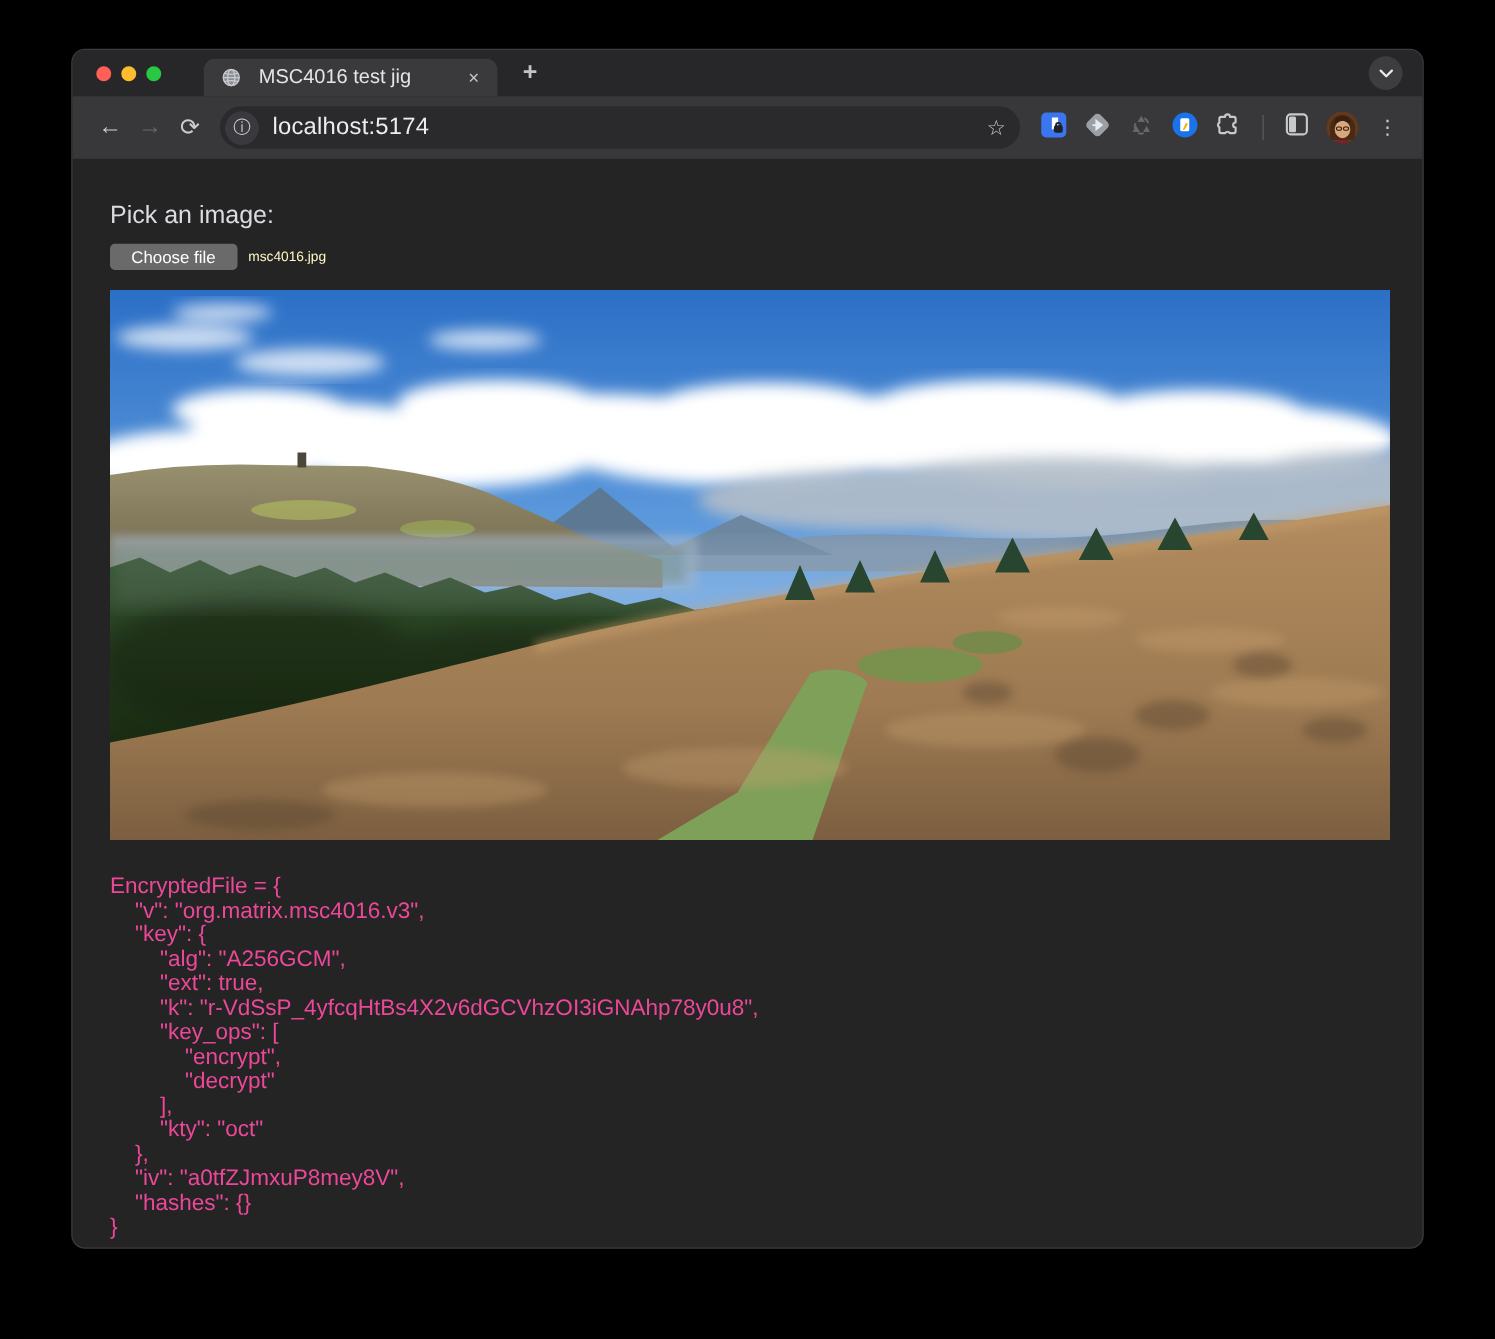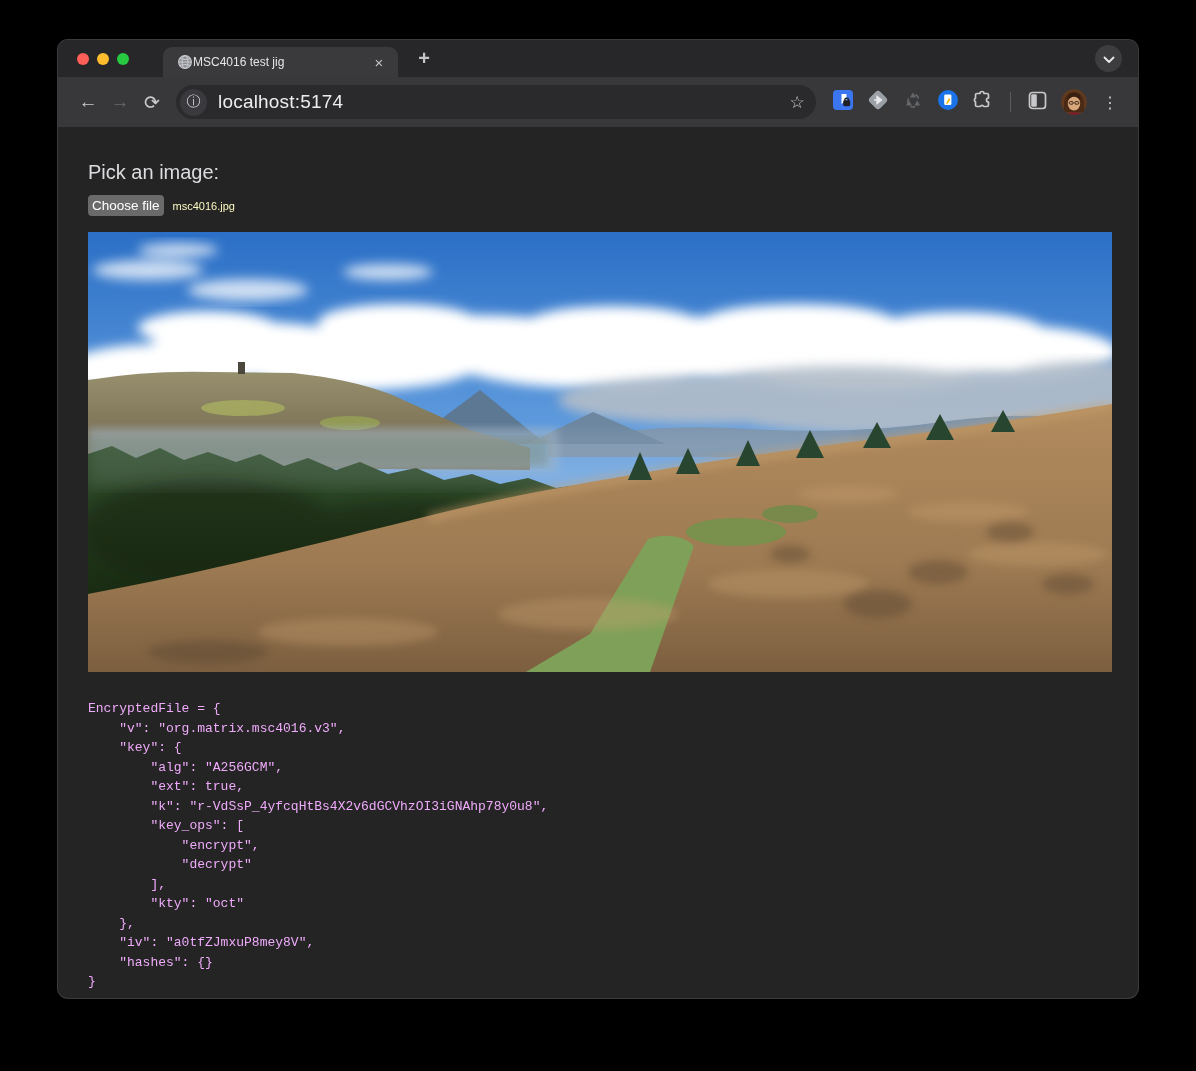--- a/index.html
+++ b/index.html
@@ -10,21 +10,21 @@
     box-shadow:0 0 0 1px #3c3c3e, 0 20px 60px rgba(0,0,0,.7); }
 
   
   .tabstrip{ height:37px; background:#27272a; display:flex; align-items:center; }
   .lights{ display:flex; gap:8px; padding-left:19px; }
   .light{ width:12px; height:12px; border-radius:50%; }
   .light.red{ background:#ff5f57; } .light.yellow{ background:#febc2e; } .light.green{ background:#28c840; }
   .tab{ margin-left:34px; margin-top:7px; height:30px; width:235px; background:#3a3a3d;
     border-radius:9px 9px 0 0; display:flex; align-items:center; padding:0 10px 0 14px; }
   .tab-favicon{ width:16px; height:16px; flex:0 0 auto; }
-  .tab-title{ flex:1; margin-left:0; font-size:12px; color:#e4e5e8; white-space:nowrap; overflow:hidden; }
+  .tab-title{ flex:1; margin-left:14px; font-size:16px; color:#e4e5e8; white-space:nowrap; overflow:hidden; }
   .tab-close{ color:#c3c4c7; font-size:15px; width:18px; height:18px; display:flex; align-items:center; justify-content:center; border-radius:4px; }
   .newtab{ margin-left:12px; width:28px; height:28px; display:flex; align-items:center; justify-content:center;
     color:#c3c4c7; font-size:20px; font-weight:bold; border-radius:50%; }
   .strip-spacer{ flex:1; }
   .tab-chevron{ margin-right:16px; width:27px; height:27px; border-radius:50%; background:#3d3d40;
     display:flex; align-items:center; justify-content:center; }
 
   
   .toolbar{ height:50px; background:#38383b; display:flex; align-items:center; padding:0 14px; }
   .nav-btn{ width:32px; height:32px; display:flex; align-items:center; justify-content:center;
@@ -39,31 +39,31 @@
   .ext-row{ display:flex; align-items:center; gap:13px; margin-left:16px; }
   .toolbar-divider{ width:1px; height:20px; background:#5a5b5e; margin:0 3px; }
   .avatar{ width:26px; height:26px; border-radius:50%; overflow:hidden; }
   .kebab{ color:#cbccce; font-size:16px; width:20px; text-align:center; letter-spacing:0; }
 
   
   .content{ padding:34px 30px 0 30px; color:#d9dadd; }
   .pick-label{ font-size:20px; color:#dcdce0; }
   .file-row{ margin-top:11px; display:flex; align-items:center; gap:9px; }
   .choose-btn{ background:#6a6a6a; color:#fff; border:none; border-radius:4px;
-    font-family:"Liberation Sans",sans-serif; font-size:13.5px; padding:3px 4px; }
+    font-family:"Liberation Sans",sans-serif; font-size:13.5px; padding:3px 17px; }
   .file-name{ font-size:11px; color:#fef9c3; }
 
   .hero{ position:relative; margin-top:16px; width:1024px; height:440px; overflow:hidden; background:#6f94bc; }
   .hero svg{ display:block; }
   .hero-caption{ position:absolute; left:0; right:0; top:146px; text-align:center;
     font-weight:bold; font-size:46px; line-height:57px; color:#ffffff; letter-spacing:-.5px;
     text-shadow:0 3px 10px rgba(0,0,0,.45), 0 0 18px rgba(0,0,0,.30); }
 
-  .code{ margin-top:27px; font-family:Liberation Mono, monospace;
-    font-size:13px; line-height:19.5px; color:#f0abfc; white-space:pre; }
+  .code{ margin-top:27px; font-family:Liberation Sans, sans-serif;
+    font-size:18px; line-height:19.5px; color:#ec4899; white-space:pre; }
 </style>
 </head>
 <body>
 
 <div class="window">
 
   <div class="tabstrip">
     <div class="lights">
       <div class="light red"></div>
       <div class="light yellow"></div>

